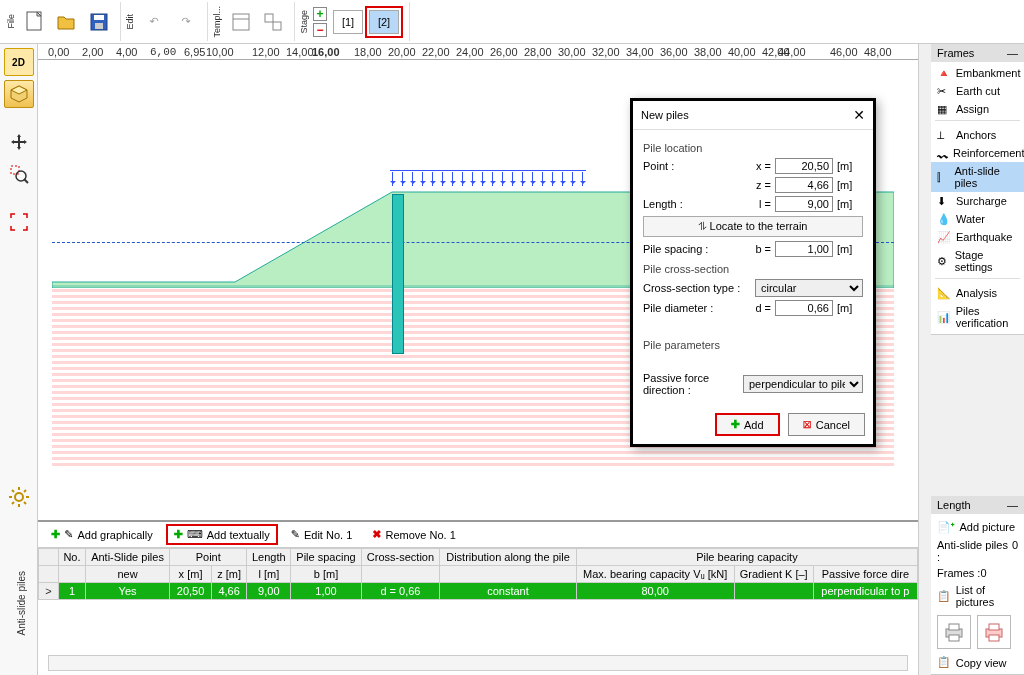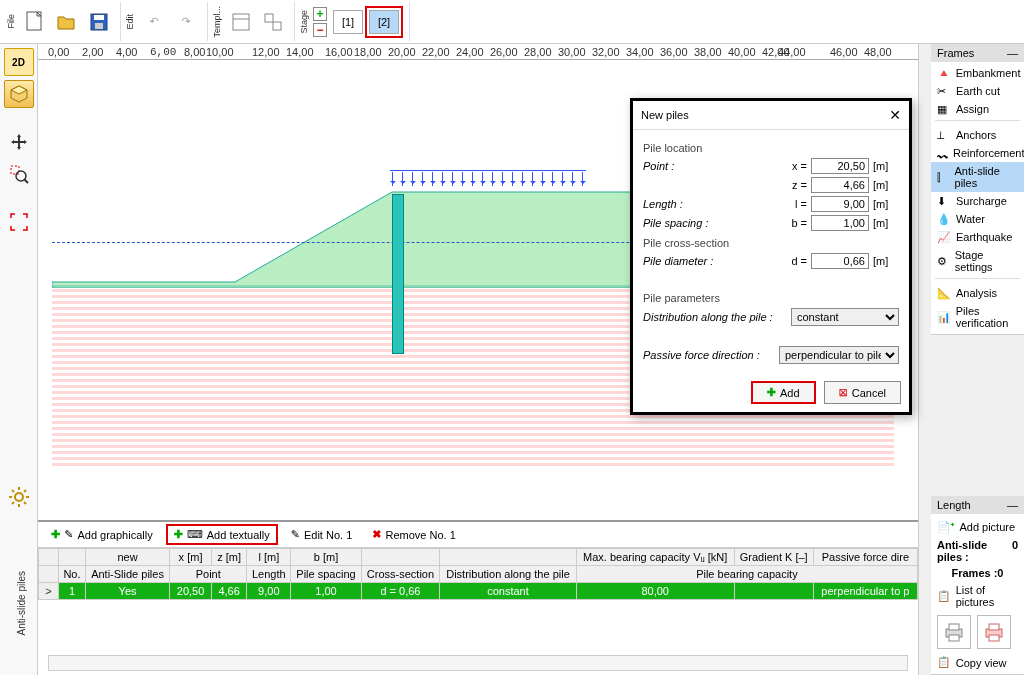--- a/index.html
+++ b/index.html
@@ -41,42 +41,42 @@
 .bt-btn { display: flex; align-items: center; gap: 4px; padding: 2px 6px; border: 1px solid transparent; cursor: pointer; }
 .bt-highlight { border: 2px solid #d00 !important; }
 .table-wrap { overflow: auto; height: 80px; }
 table.grid { border-collapse: collapse; width: 100%; font-size: 10px; }
 table.grid th { background: #f0f0f0; border: 1px solid #ccc; padding: 2px 4px; font-weight: normal; }
 table.grid td { border: 1px solid #ccc; padding: 2px 6px; text-align: center; }
 tr.sel td { background: #13b013; color: #fff; }
 .side-label { writing-mode: vertical-rl; transform: rotate(180deg); position: absolute; left: -22px; bottom: 40px; font-size: 10px; color: #333;}
 
 
-.dialog { position: absolute; left: 630px; top: 98px; width: 282px; background: #fff; border: 3px solid #000; box-shadow: 3px 3px 10px rgba(0,0,0,.3); }
+.dialog { position: absolute; left: 630px; top: 98px; width: 246px; background: #fff; border: 3px solid #000; box-shadow: 3px 3px 10px rgba(0,0,0,.3); }
 .dialog-title { display: flex; justify-content: space-between; align-items: center; padding: 6px 8px; border-bottom: 1px solid #ddd; }
 .dialog-body { padding: 6px 10px; }
 .fieldset-label { color: #444; font-size: 11px; margin: 6px 0 4px; }
 .form-row { display: flex; align-items: center; justify-content: space-between; margin: 3px 0; gap: 4px; }
-.form-row label { flex: 1; font-style: italic; }
+.form-row label { flex: 1; }
 .form-row .sym { width: 30px; text-align: right; }
 .form-row input[type=text] { width: 58px; text-align: right; padding: 1px 3px; border: 1px solid #888; }
 .form-row select { width: 108px; border: 1px solid #888; padding: 1px; }
 .form-row .unit { width: 26px; }
 .locate-btn { width: 100%; text-align: center; padding: 3px; border: 1px solid #aaa; background: #f5f5f5; cursor: pointer; margin: 4px 0; }
 .dialog-footer { display: flex; justify-content: flex-end; gap: 8px; padding: 8px; }
 .dlg-btn { padding: 3px 14px; border: 1px solid #888; background: #f5f5f5; cursor: pointer; display: flex; align-items: center; gap: 4px; }
 .dlg-btn.add { border: 2px solid #d00; }
 .layer-red { position: absolute; background: repeating-linear-gradient(0deg, #ffd7d7, #ffd7d7 3px, #fff 3px, #fff 6px); }
 .pile-rect { position: absolute; background: #2bc4b8; border: 1px solid #088; }
 .surcharge-line { position:absolute; border-top:1px solid #3050ff;}
 .arrow { position:absolute; width:1px; height:14px; background:#3050ff;}
 .arrow::after{content:'';position:absolute;bottom:-1px;left:-2px;border:3px solid transparent;border-top-color:#3050ff;}
 hr.dashline{position:absolute;border:none;border-top:1px dashed #2258cc;margin:0;}
 
-.out-row{display:flex;justify-content:center;padding:2px 6px;font-weight:bold;}
+.out-row{display:flex;justify-content:flex-start;padding:2px 6px;}
 .out-btn-row{display:flex;gap:6px;padding:4px 6px;}
 .print-btn{width:34px;height:34px;border:1px solid #bbb;display:flex;align-items:center;justify-content:center;}
 .plusminus{display:flex;flex-direction:column;gap:2px;margin-right:4px;}
 .pm{width:14px;height:14px;border:1px solid #888;display:flex;align-items:center;justify-content:center;font-weight:bold;font-size:12px;line-height:1;}
 .pm.green{color:#0a0;}
 .pm.red{color:#d00;}
 </style>
 </head>
 <body>
 
@@ -181,25 +181,25 @@
         </svg>
       </div>
   </div>
 
   <div class="canvas-area">
     <div class="ruler-h" id="ruler">
         <span class="ruler-tick" style="left: 10px;">0,00</span>
         <span class="ruler-tick" style="left: 44px;">2,00</span>
         <span class="ruler-tick" style="left: 78px;">4,00</span>
         <span class="ruler-tick" style="left: 112px; font-family: Liberation Mono, monospace;">6,00</span>
-        <span class="ruler-tick" style="left: 146px;">8,00</span>
+        <span class="ruler-tick" style="left: 146px;">6,95</span>
         <span class="ruler-tick" style="left: 168px;">10,00</span>
         <span class="ruler-tick" style="left: 214px;">12,00</span>
         <span class="ruler-tick" style="left: 248px;">14,00</span>
-        <span class="ruler-tick" style="left: 287px;">16,00</span>
+        <span class="ruler-tick" style="left: 274px; font-weight: bold;">16,00</span>
         <span class="ruler-tick" style="left: 316px;">18,00</span>
         <span class="ruler-tick" style="left: 350px; text-align: center;">20,00</span>
         <span class="ruler-tick" style="left: 384px;">22,00</span>
         <span class="ruler-tick" style="left: 418px;">24,00</span>
         <span class="ruler-tick" style="left: 452px;">26,00</span>
         <span class="ruler-tick" style="left: 486px;">28,00</span>
         <span class="ruler-tick" style="left: 520px;">30,00</span>
         <span class="ruler-tick" style="left: 554px;">32,00</span>
         <span class="ruler-tick" style="left: 588px;">34,00</span>
         <span class="ruler-tick" style="left: 622px;">36,00</span>
@@ -378,44 +378,44 @@
         <span>Edit No. 1</span>
       </div>
     <div class="bt-btn">
         <span style="color:#d00;font-weight:bold">✖</span>
         <span>Remove No. 1</span>
       </div>
   </div>
   <div class="table-wrap">
     <table class="grid">
       <thead>
+        <tr id="hdr1">
+            <th></th>
+            <th>No.</th>
+            <th>Anti-Slide piles</th>
+            <th colspan="2">Point</th>
+            <th>Length</th>
+            <th>Pile spacing</th>
+            <th>Cross-section</th>
+            <th>Distribution along the pile</th>
+            <th colspan="3">Pile bearing capacity</th>
+          </tr>
         <tr id="hdr2">
             <th></th>
             <th></th>
             <th>new</th>
             <th>x [m]</th>
             <th>z [m]</th>
             <th>l [m]</th>
             <th>b [m]</th>
             <th></th>
             <th></th>
             <th>Max. bearing capacity Vᵤ [kN]</th>
             <th>Gradient K [–]</th>
             <th>Passive force dire</th>
-          </tr>
-        <tr id="hdr1">
-            <th></th>
-            <th>No.</th>
-            <th>Anti-Slide piles</th>
-            <th colspan="2">Point</th>
-            <th>Length</th>
-            <th>Pile spacing</th>
-            <th>Cross-section</th>
-            <th>Distribution along the pile</th>
-            <th colspan="3">Pile bearing capacity</th>
           </tr>
       </thead>
       <tbody>
         <tr class="sel">
           <td style="background:#eee;color:#333">&gt;</td>
           <td>1</td>
           <td>Yes</td>
           <td>20,50</td>
           <td>4,66</td>
           <td>9,00</td>
@@ -450,41 +450,42 @@
         <span class="sym">z =</span>
         <input type="text" value="4,66" style="">
         <span class="unit">[m]</span>
       </div>
     <div class="form-row">
         <label>Length :</label>
         <span class="sym">l =</span>
         <input type="text" value="9,00" style="">
         <span class="unit">[m]</span>
       </div>
+    <div class="locate-btn">⥮ <span>Locate to the terrain</span></div>
     <div class="form-row">
         <label>Pile spacing :</label>
         <span class="sym">b =</span>
         <input type="text" value="1,00" style="">
         <span class="unit">[m]</span>
       </div>
 
     <div class="fieldset-label">Pile cross-section</div>
     <div class="form-row">
+        <label>Cross-section type :</label>
+        <select><option>circular</option></select>
+      </div>
+    <div class="form-row">
         <label>Pile diameter :</label>
         <span class="sym">d =</span>
         <input type="text" value="0,66" style="">
         <span class="unit">[m]</span>
       </div>
 
     <div style="height:14px"></div>
     <div class="fieldset-label">Pile parameters</div>
-    <div class="form-row">
-        <label>Distribution along the pile :</label>
-        <select><option>constant</option></select>
-      </div>
 
     <div style="height:14px"></div>
     <div class="form-row">
         <label>Passive force direction :</label>
         <select style="width:120px"><option>perpendicular to pile</option></select>
       </div>
   </div>
   <div class="dialog-footer">
     <div class="dlg-btn add">
         <span style="color:#0a0;font-weight:bold">✚</span>

